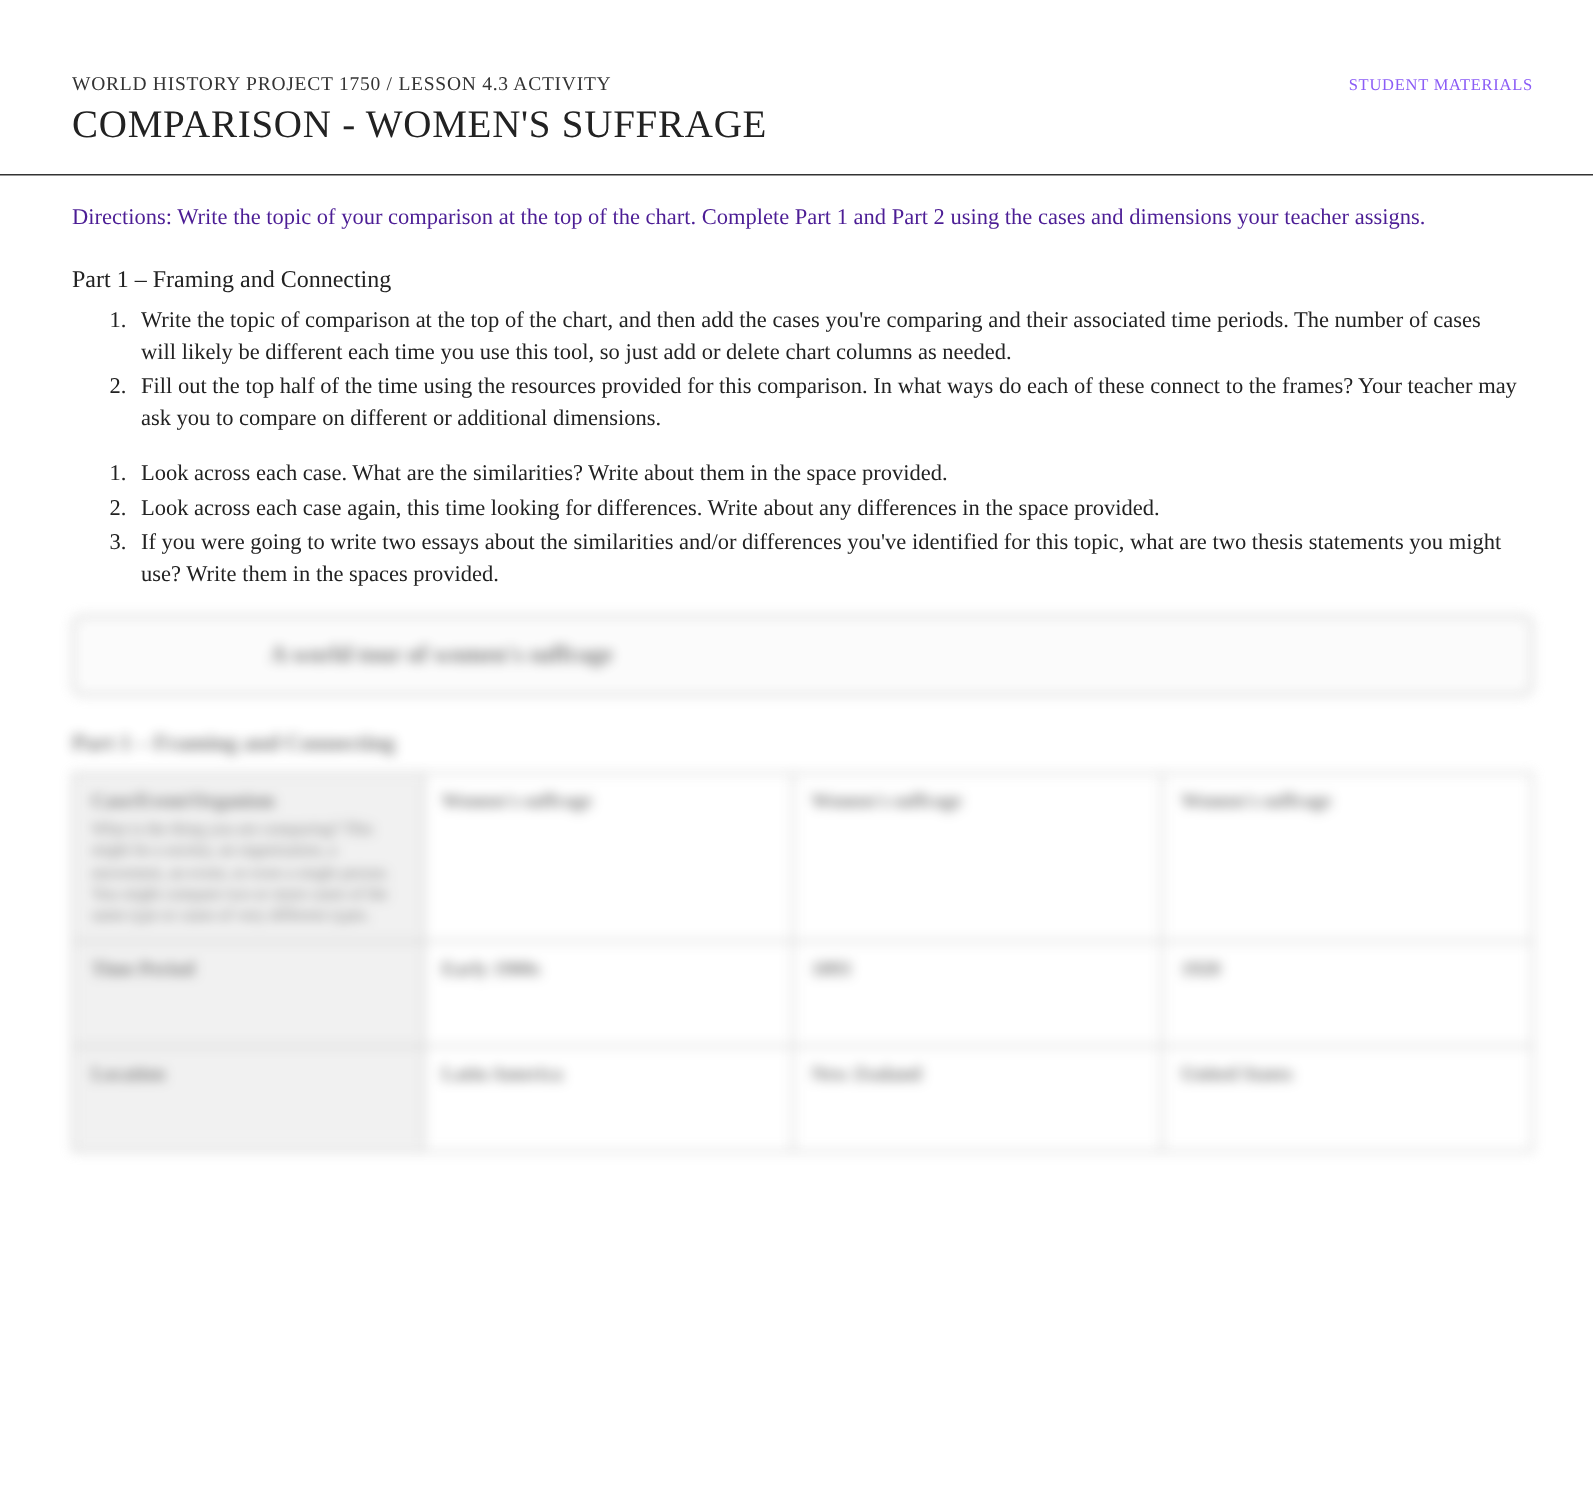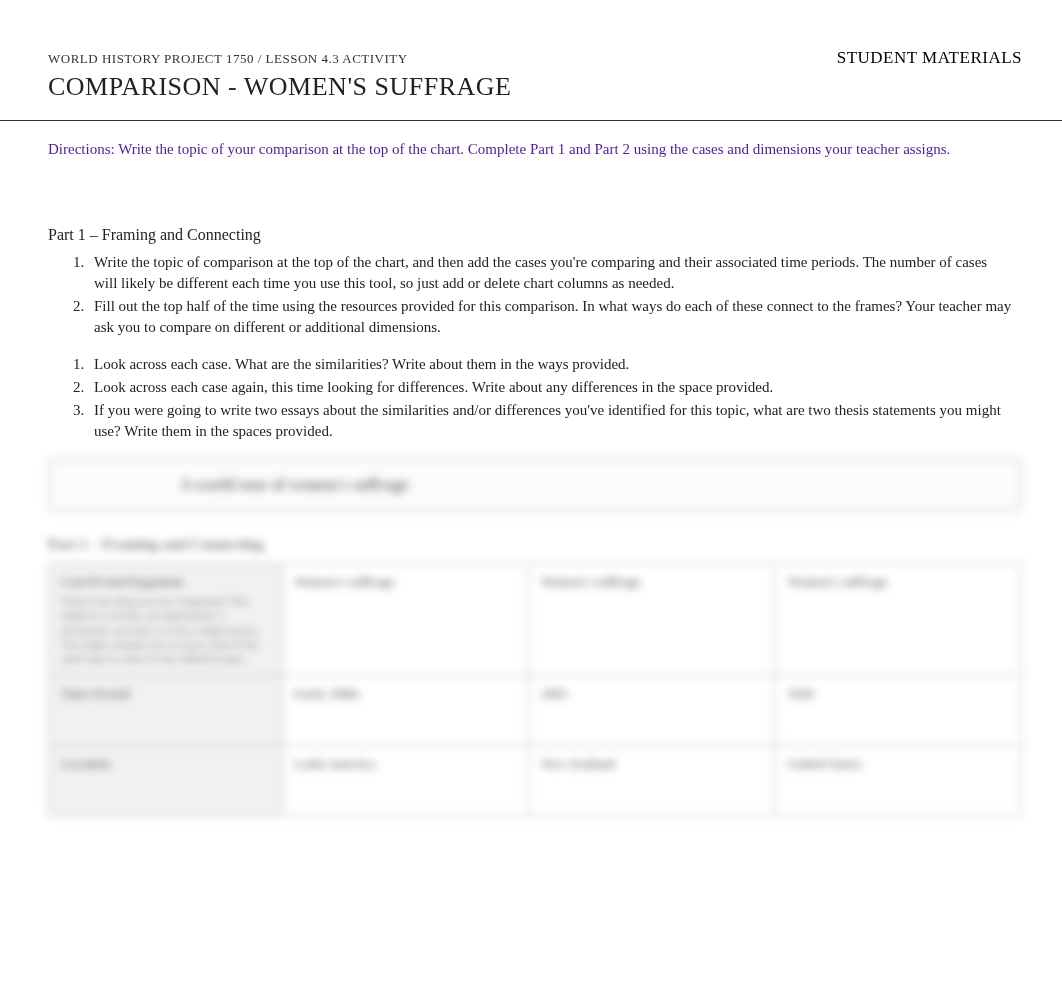--- a/index.html
+++ b/index.html
@@ -29,22 +29,22 @@
       padding: 48px 40px 0 48px;
     }
     
     .course-label {
       font-size: 13px;
       color: #333;
       letter-spacing: 0.5px;
     }
     
     .student-materials {
-      font-size: 17px;
-      color: #000000;
+      font-size: 11px;
+      color: #8b5cf6;
       letter-spacing: 0.5px;
     }
     
     .main-title {
       font-size: 26px;
       font-weight: normal;
       color: #222;
       padding: 4px 40px 18px 48px;
       letter-spacing: 0.5px;
     }
@@ -60,21 +60,20 @@
       color: #4c1d95;
       padding: 0 48px 18px 48px;
       line-height: 1.4;
     }
     
     .section-heading {
       font-size: 16px;
       color: #222;
       padding: 4px 48px 8px 48px;
       font-weight: normal;
-      margin-top: 44px;
     }
     
     .numbered-list {
       list-style: decimal;
       padding: 0 48px 14px 88px;
     }
     
     .numbered-list li {
       font-size: 15px;
       color: #222;
@@ -190,21 +189,21 @@
 
   <p class="directions">Directions:  Write the topic of your comparison at the top of the chart. Complete Part 1 and Part 2 using the cases and dimensions your teacher assigns.</p>
 
   <h2 class="section-heading">Part 1 – Framing and Connecting</h2>
   <ol class="numbered-list">
     <li>Write the topic of comparison at the top of the chart, and then add the cases you're comparing and their associated time periods. The number of cases will likely be different each time you use this tool, so just add or delete chart columns as needed.</li>
     <li>Fill out the top half of the time using the resources provided for this comparison. In what ways do each of these connect to the frames? Your teacher may ask you to compare on different or additional dimensions.</li>
   </ol>
 
   <ol class="numbered-list">
-    <li>Look across each case. What are the similarities? Write about them in the ways provided.</li>
+    <li>Look across each case. What are the similarities? Write about them in the space provided.</li>
     <li>Look across each case again, this time looking for differences. Write about any differences in the space provided.</li>
     <li>If you were going to write two essays about the similarities and/or differences you've identified for this topic, what are two thesis statements you might use? Write them in the spaces provided.</li>
   </ol>
 
 
   <div class="blurred-section">
     <div class="title-box">
       <div class="title-box-text">A world tour of women's suffrage</div>
     </div>
 

